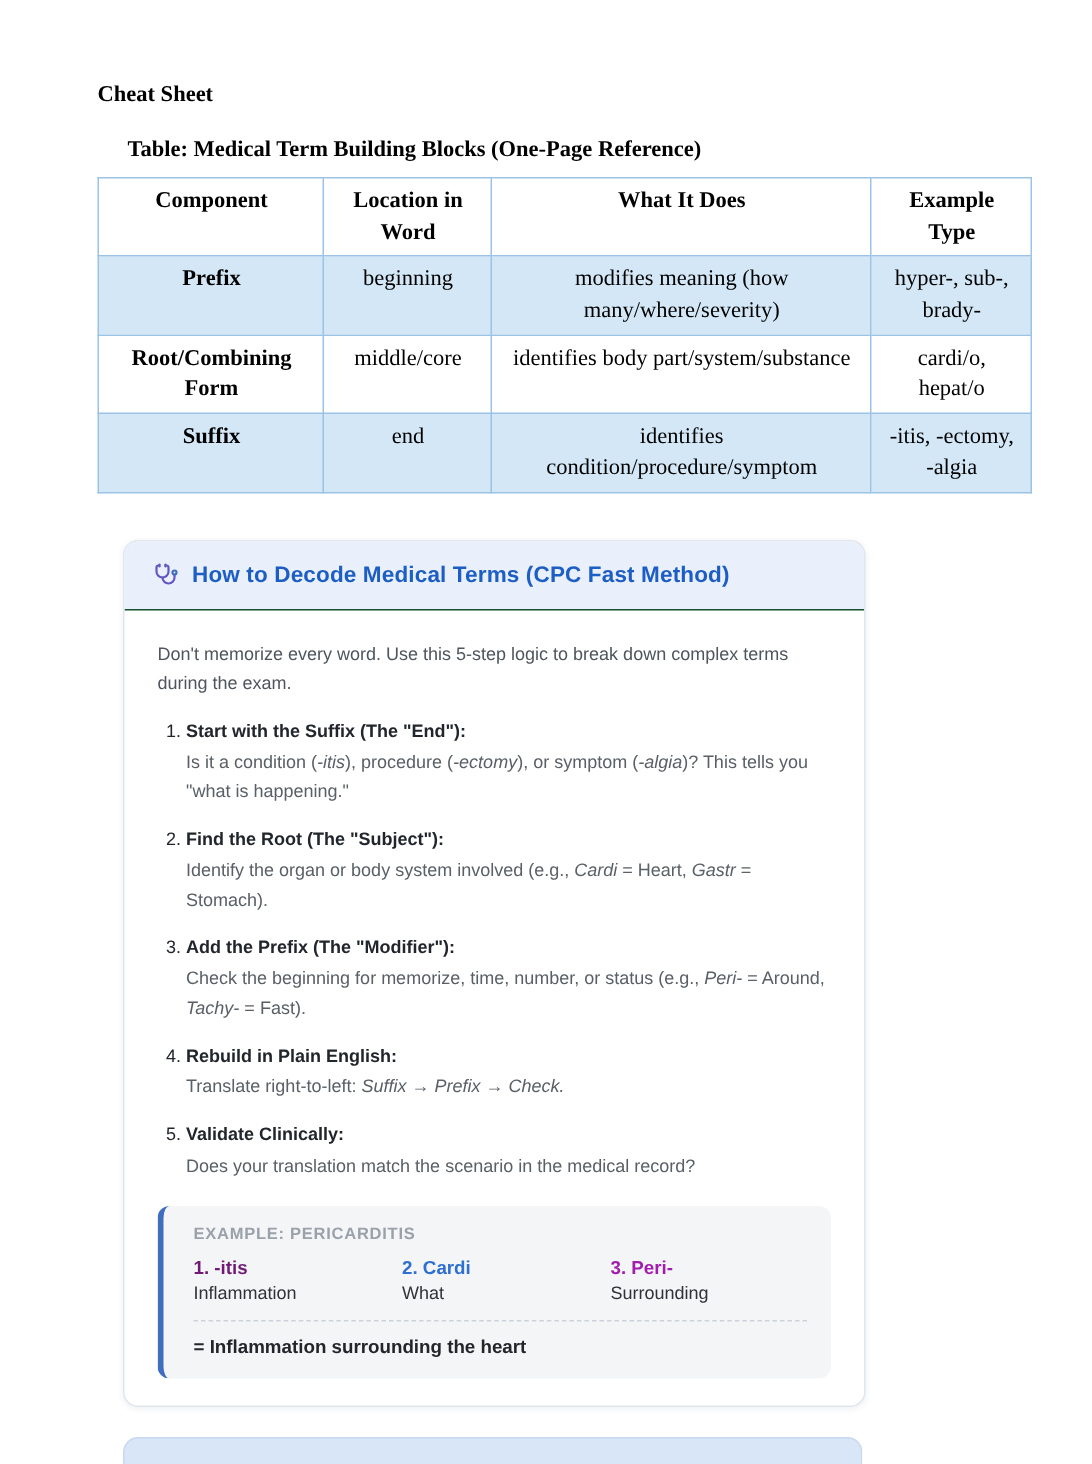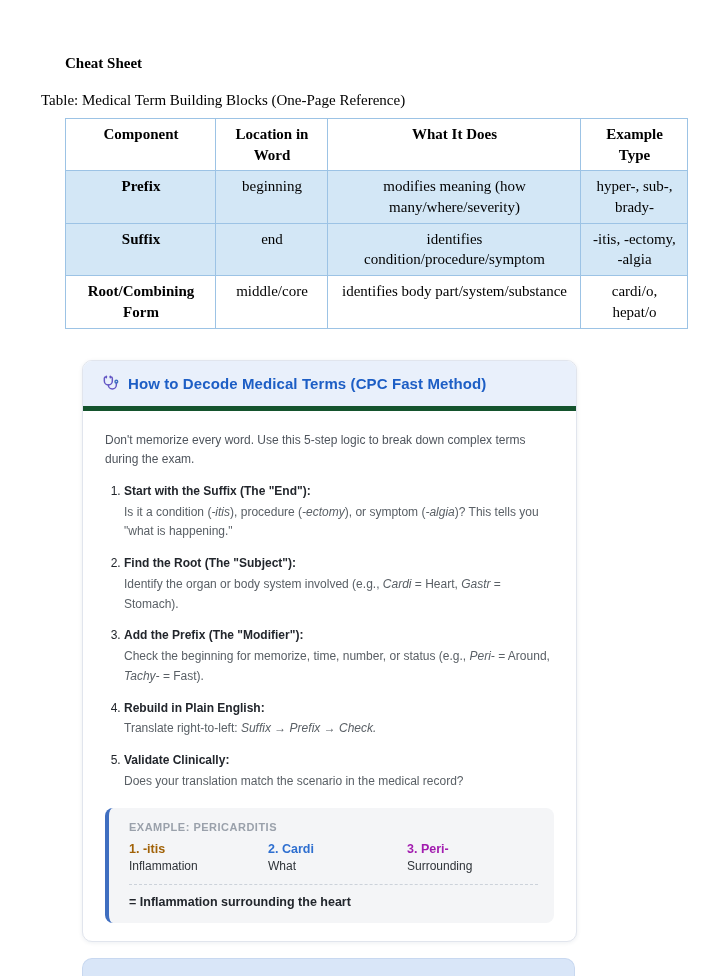--- a/index.html
+++ b/index.html
@@ -1,36 +1,36 @@
 <!DOCTYPE html>
 <html><head>
 <meta charset="utf-8">
 <style>
   html,body{margin:0;padding:0;background:#ffffff;}
   .page{position:relative;width:728px;height:976px;background:#ffffff;overflow:hidden;
         font-family:"Liberation Serif", serif;color:#000;}
   
   .doc-title{margin:54px 0 0 65px;font-size:15px;font-weight:bold;line-height:1.2;}
-  .doc-subtitle{margin:19px 0 0 41px;font-size:15px;font-weight:normal;line-height:1.2;}
+  .doc-subtitle{margin:19px 0 0 85px;font-size:15px;font-weight:bold;line-height:1.2;}
   table.ref{border-collapse:collapse;margin:9px 0 0 65px;table-layout:fixed;width:622px;
             font-size:15px;line-height:1.38;}
   table.ref td,table.ref th{border:1px solid #9cc3e5;vertical-align:top;text-align:center;
             padding:5px 7px 5px 8px;}
   table.ref th{font-weight:bold;}
   .col-component{width:150px;} .col-location{width:112px;} .col-what{width:253px;} .col-example{width:107px;}
   tr.hdr{height:50px;background:#ffffff;}
   tr.r0,tr.r2{background:#d3e7f6;}
   tr.r1{background:#ffffff;}
   tr.data{height:49px;}
   td.comp{font-weight:bold;}
   
   .card{margin:31px 0 0 82px;width:493px;border:1px solid #e1e5ed;border-radius:10px;
         box-shadow:0 1px 4px rgba(30,50,90,.08);background:#ffffff;overflow:hidden;
         font-family:"Liberation Sans", sans-serif;}
-  .card-header{background:#e9f0fb;border-bottom:5px solid #14532d;padding:14px 20px;
+  .card-header{background:#e9f0fb;border-bottom:1px solid #14532d;padding:14px 20px;
         display:flex;align-items:center;gap:9px;}
   .card-header .title{font-size:15px;font-weight:bold;color:#1d5ec5;letter-spacing:.1px;}
   .steth{flex:0 0 auto;display:inline-flex;}
   .card-body{padding:16px 22px 18px 22px;}
   .intro{font-size:12px;color:#4f555d;line-height:1.65;margin:4px 0 10px 0;}
   ol.steps{margin:0;padding:0 0 0 19px;color:#22262c;}
   ol.steps li{font-size:12px;margin:12px 0 12px 0;line-height:1.55;}
   ol.steps .step-title{font-weight:bold;color:#22262c;}
   ol.steps .step-desc{font-weight:normal;color:#5a6066;margin-top:2px;line-height:1.65;}
   
@@ -67,31 +67,31 @@
         <th>Location in Word</th>
         <th>What It Does</th>
         <th>Example Type</th>
       </tr>
       <tr class="data r0">
         <td class="comp">Prefix</td>
         <td>beginning</td>
         <td>modifies meaning (how many/where/severity)</td>
         <td>hyper-, sub-, brady-</td>
       </tr>
+      <tr class="data r1">
+        <td class="comp">Root/Combining Form</td>
+        <td>middle/core</td>
+        <td>identifies body part/system/substance</td>
+        <td>cardi/o, hepat/o</td>
+      </tr>
       <tr class="data r2">
         <td class="comp">Suffix</td>
         <td>end</td>
         <td>identifies condition/procedure/symptom</td>
         <td>-itis, -ectomy, -algia</td>
-      </tr>
-      <tr class="data r1">
-        <td class="comp">Root/Combining Form</td>
-        <td>middle/core</td>
-        <td>identifies body part/system/substance</td>
-        <td>cardi/o, hepat/o</td>
       </tr>
     </tbody>
   </table>
 
   <div class="card">
     <div class="card-header">
       <span class="steth">
         <svg width="16" height="16" viewBox="0 0 24 24" fill="none" stroke="#6457c5" stroke-width="2.2" stroke-linecap="round" stroke-linejoin="round">
           <path d="M11 2v2"></path>
           <path d="M5 2v2"></path>
@@ -126,21 +126,21 @@
         <li>
           <span class="step-title">Validate Clinically:</span>
           <div class="step-desc"><span>Does your translation match the scenario in the medical record?</span></div>
         </li>
       </ol>
 
       <div class="example">
         <div class="ex-label">EXAMPLE: PERICARDITIS</div>
         <div class="ex-grid">
           <div>
-            <div class="ex-term" style="color: #a16207;">1. -itis</div>
+            <div class="ex-term" style="color: #701a75;">1. -itis</div>
             <div class="ex-meaning">Inflammation</div>
           </div>
           <div>
             <div class="ex-term" style="color: rgb(46, 111, 208);">2. Cardi</div>
             <div class="ex-meaning">What</div>
           </div>
           <div>
             <div class="ex-term" style="color: #a21caf;">3. Peri-</div>
             <div class="ex-meaning">Surrounding</div>
           </div>

